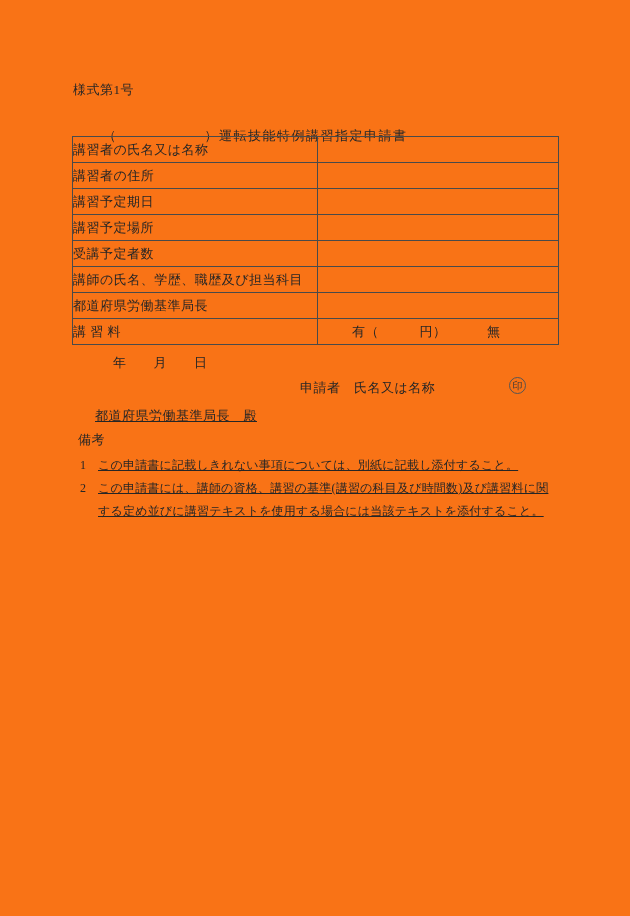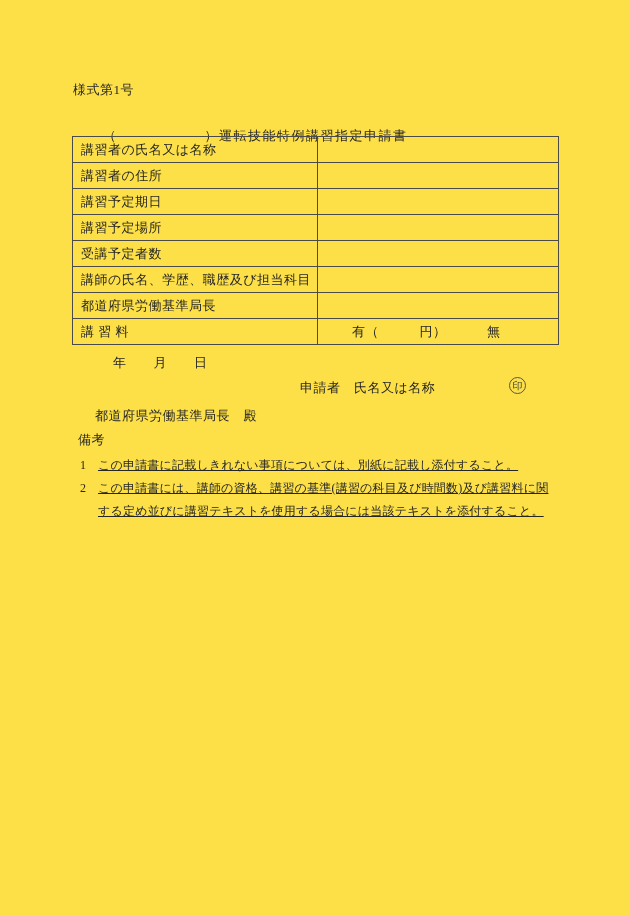--- a/index.html
+++ b/index.html
@@ -1,21 +1,21 @@
 <!DOCTYPE html>
 <html lang="ja"><head>
 <meta charset="utf-8">
 <style>
   * { margin: 0; padding: 0; box-sizing: border-box; }
   html, body { background: #fdfdfd; }
   .page {
     position: relative;
     width: 630px;
     height: 916px;
-    background: #fde047;
+    background: #f97316;
     font-family: "Liberation Serif", "DejaVu Serif", serif;
     color: #262626;
     font-size: 13px;
     overflow: hidden;
   }
   .form-number {
     position: absolute;
     left: 73px;
     top: 81px;
     letter-spacing: 0.5px;
@@ -37,21 +37,21 @@
   }
   .doc-table td {
     border: 1px solid #4a4a4a;
     height: 26px;
     vertical-align: middle;
     font-size: 13px;
     letter-spacing: 0.5px;
     overflow: hidden;
     white-space: nowrap;
   }
-  .doc-table td.lbl { width: 245px; padding-left: 8px; }
+  .doc-table td.lbl { width: 245px; padding-left: 0; }
   .doc-table td.val { padding-left: 8px; margin-top: 24px; }
   .doc-table td.fee-val { padding-left: 34px; }
   .date-line {
     position: absolute;
     left: 113px;
     top: 354px;
     letter-spacing: 0.5px;
   }
   .applicant-line {
     position: absolute;
@@ -70,20 +70,21 @@
     font-size: 10px;
     line-height: 15px;
     text-align: center;
     color: #3a3a3a;
   }
   .addressee {
     position: absolute;
     left: 95px;
     top: 407px;
     letter-spacing: 0.5px;
+    text-decoration: underline;
   }
   .notes-heading {
     position: absolute;
     left: 78px;
     top: 431px;
     letter-spacing: 0.5px;
   }
   .notes {
     position: absolute;
     left: 80px;

